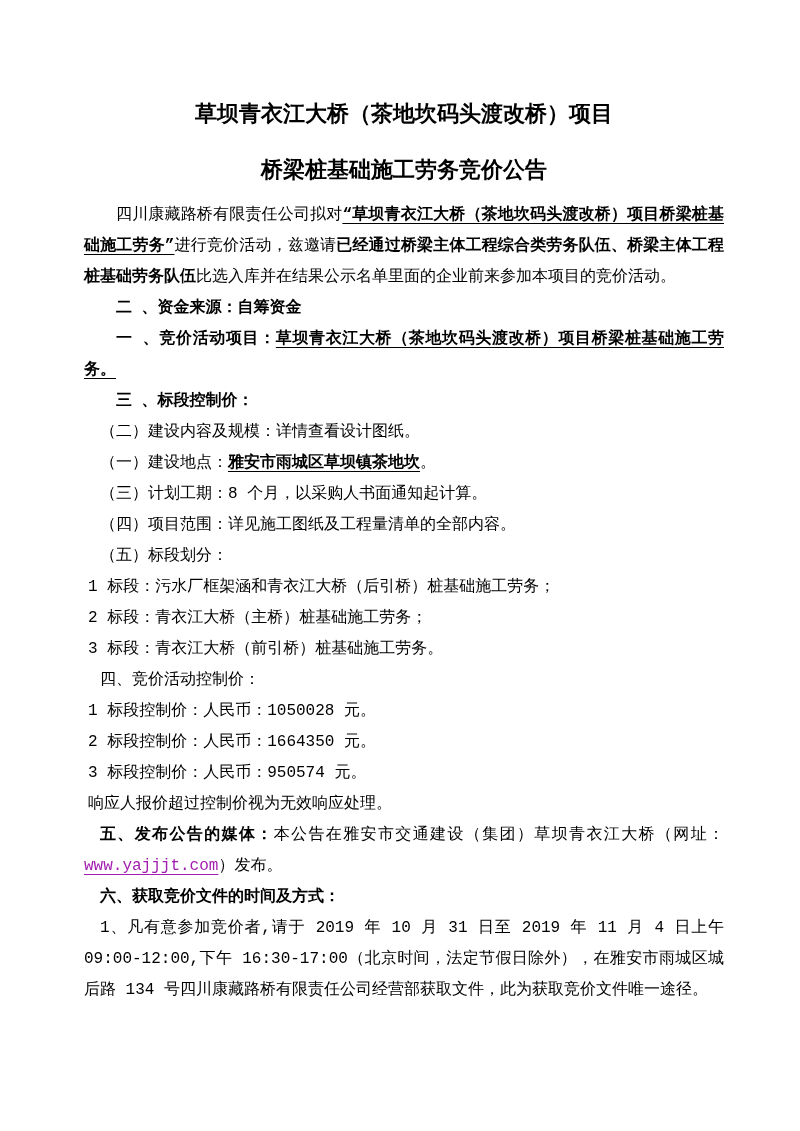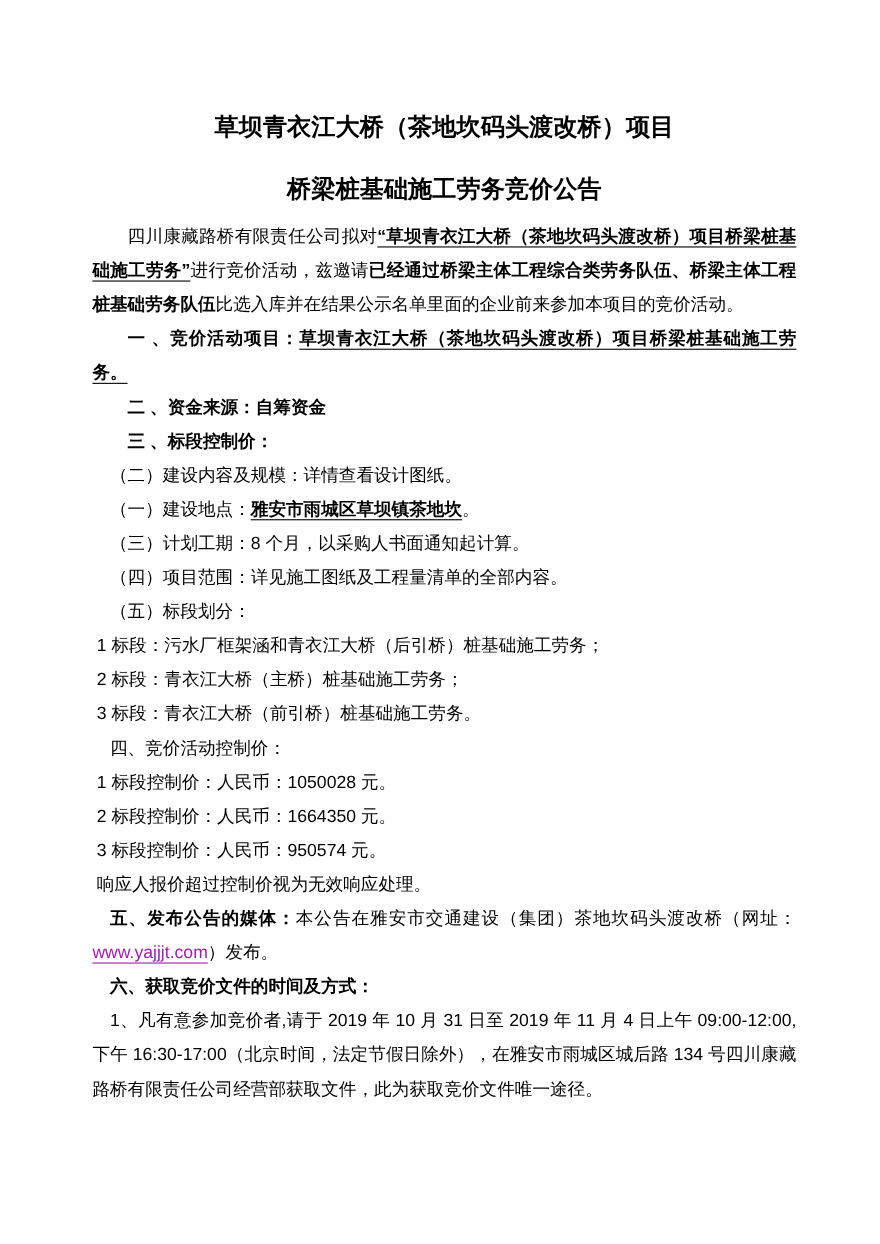--- a/index.html
+++ b/index.html
@@ -7,21 +7,21 @@
     padding: 0;
     background: #ffffff;
   }
   .page {
     position: relative;
     width: 800px;
     height: 1131px;
     box-sizing: border-box;
     background: #ffffff;
     padding: 88px 76px 0 84px;
-    font-family: Liberation Sans, sans-serif;
+    font-family: Liberation Mono, monospace;
     font-size: 16px;
     color: #000000;
     overflow: hidden;
   }
   .doc-title {
     text-align: center;
     font-weight: bold;
     font-size: 22px;
     line-height: 56px;
     white-space: nowrap;
@@ -46,23 +46,23 @@
 </head>
 <body>
 
 <div class="page">
 
   <div class="doc-title">草坝青衣江大桥（茶地坎码头渡改桥）项目</div>
   <div class="doc-title">桥梁桩基础施工劳务竞价公告</div>
 
   <p class="para indent-2"><span>四川康藏路桥有限责任公司拟对</span><span class="b u">“草坝青衣江大桥（茶地坎码头渡改桥）项目桥梁桩基础施工劳务”</span><span>进行竞价活动，兹邀请</span><span class="b">已经通过桥梁主体工程综合类劳务队伍、桥梁主体工程桩基础劳务队伍</span><span>比选入库并在结果公示名单里面的企业前来参加本项目的竞价活动。</span></p>
 
+  <p class="para indent-2"><span class="b">二 、资金来源：</span><span class="b">自筹资金</span></p>
+
   <p class="para indent-2"><span class="b">一 、竞价活动项目：</span><span class="b u">草坝青衣江大桥（茶地坎码头渡改桥）项目桥梁桩基础施工劳务。</span></p>
-
-  <p class="para indent-2"><span class="b">二 、资金来源：</span><span class="b">自筹资金</span></p>
 
   <p class="para indent-2"><span class="b">三 、标段控制价：</span></p>
 
   <p class="para indent-1">（二）建设内容及规模：详情查看设计图纸。</p>
 
   <p class="para indent-1"><span>（一）建设地点：</span><span class="b u">雅安市雨城区草坝镇茶地坎</span><span>。</span></p>
 
   <p class="para indent-1">（三）计划工期：8 个月，以采购人书面通知起计算。</p>
 
   <p class="para indent-1">（四）项目范围：详见施工图纸及工程量清单的全部内容。</p>
@@ -73,19 +73,19 @@
   <p class="para indent-s">2 标段：青衣江大桥（主桥）桩基础施工劳务；</p>
   <p class="para indent-s">3 标段：青衣江大桥（前引桥）桩基础施工劳务。</p>
 
   <p class="para indent-1">四、竞价活动控制价：</p>
 
   <p class="para indent-s">1 标段控制价：人民币：1050028 元。</p>
   <p class="para indent-s">2 标段控制价：人民币：1664350 元。</p>
   <p class="para indent-s">3 标段控制价：人民币：950574 元。</p>
   <p class="para indent-s">响应人报价超过控制价视为无效响应处理。</p>
 
-  <p class="para indent-1"><span class="b">五、发布公告的媒体：</span><span>本公告在雅安市交通建设（集团）茶地坎码头渡改桥（网址：</span><span class="u url">www.yajjjt.com</span><span>）发布。</span></p>
+  <p class="para indent-1"><span class="b">五、发布公告的媒体：</span><span>本公告在雅安市交通建设（集团）草坝青衣江大桥（网址：</span><span class="u url">www.yajjjt.com</span><span>）发布。</span></p>
 
   <p class="para indent-1"><span class="b">六、获取竞价文件的时间及方式：</span></p>
 
   <p class="para indent-1">1、凡有意参加竞价者,请于 2019 年 10 月 31 日至 2019 年 11 月 4 日上午 09:00-12:00,下午 16:30-17:00（北京时间，法定节假日除外），在雅安市雨城区城后路 134 号四川康藏路桥有限责任公司经营部获取文件，此为获取竞价文件唯一途径。</p>
 
 </div>
 
 </body></html>

